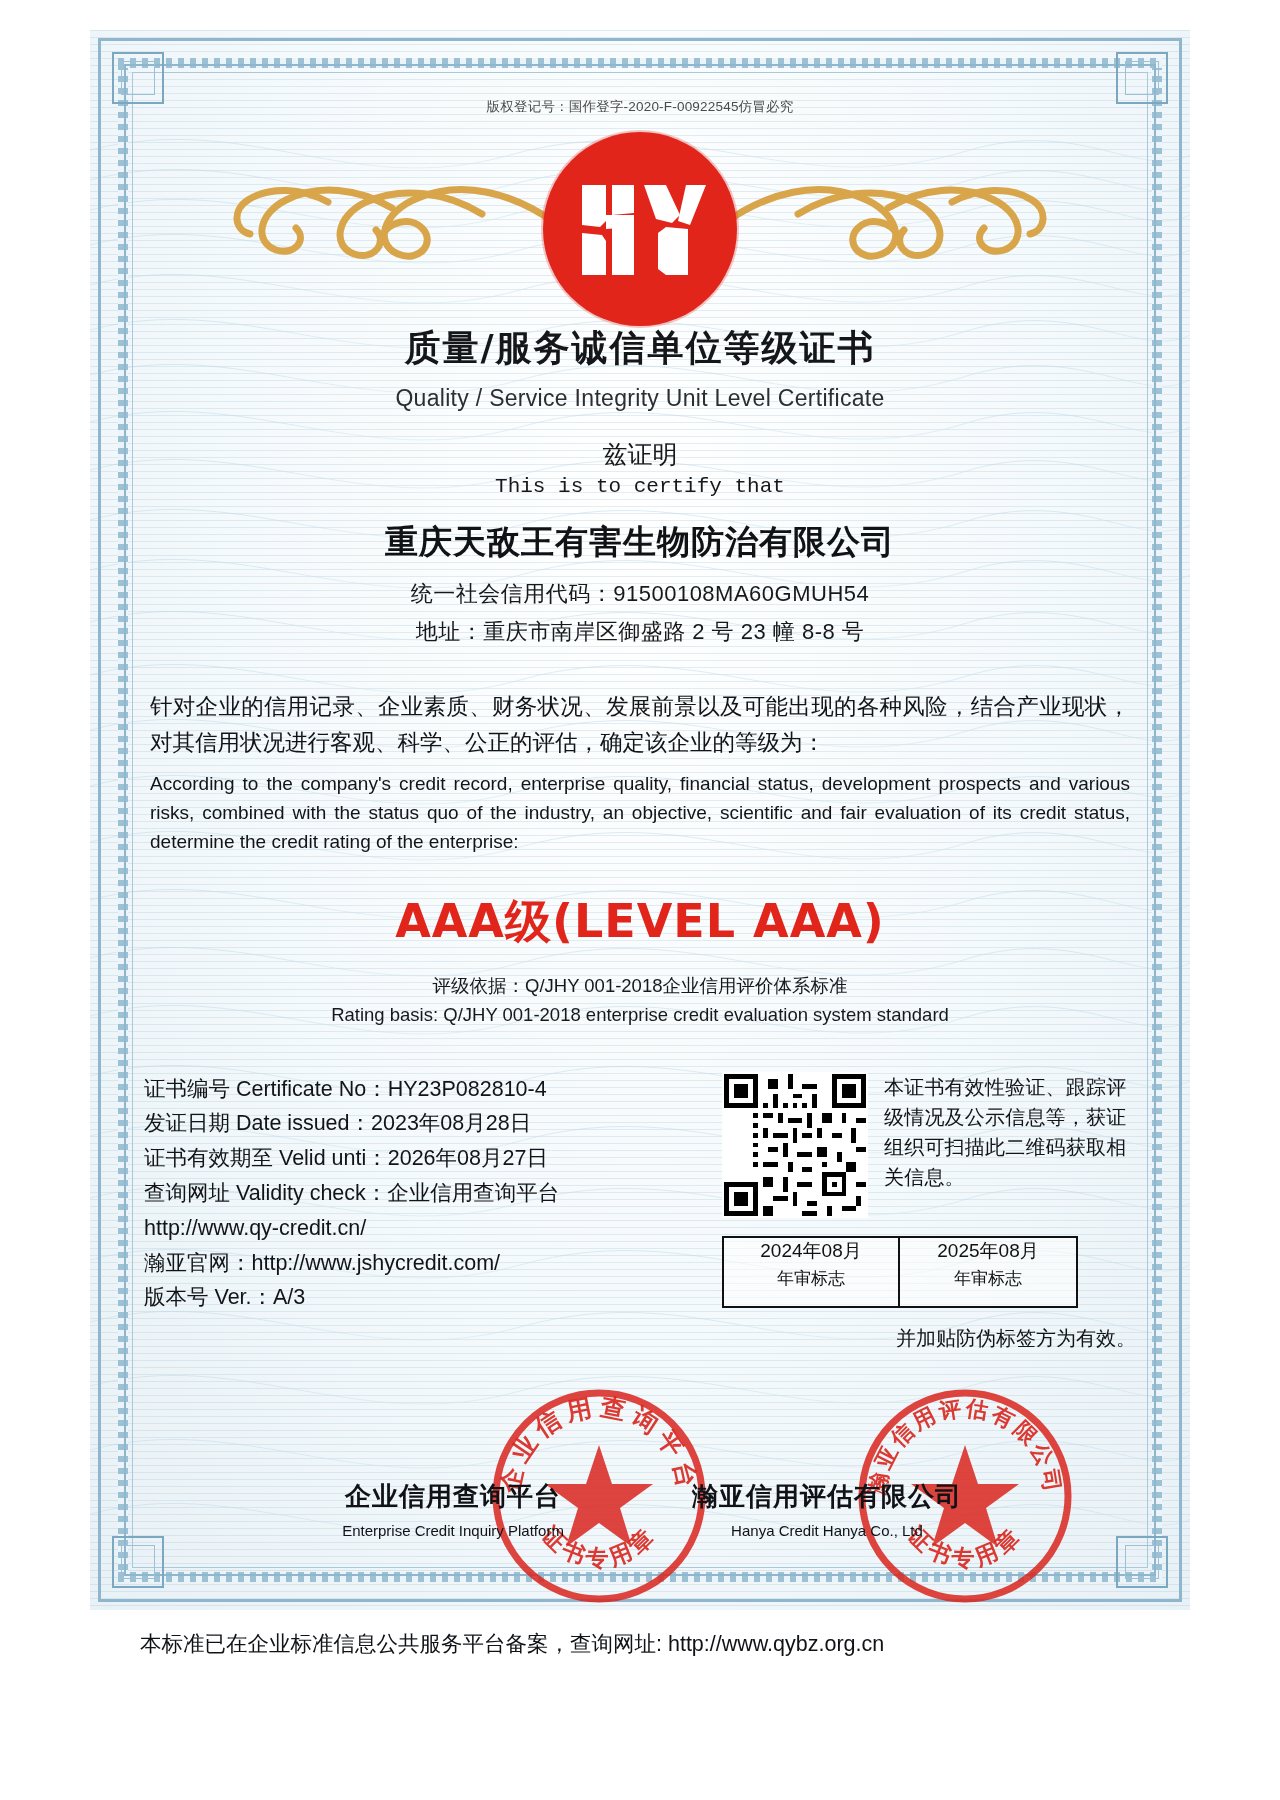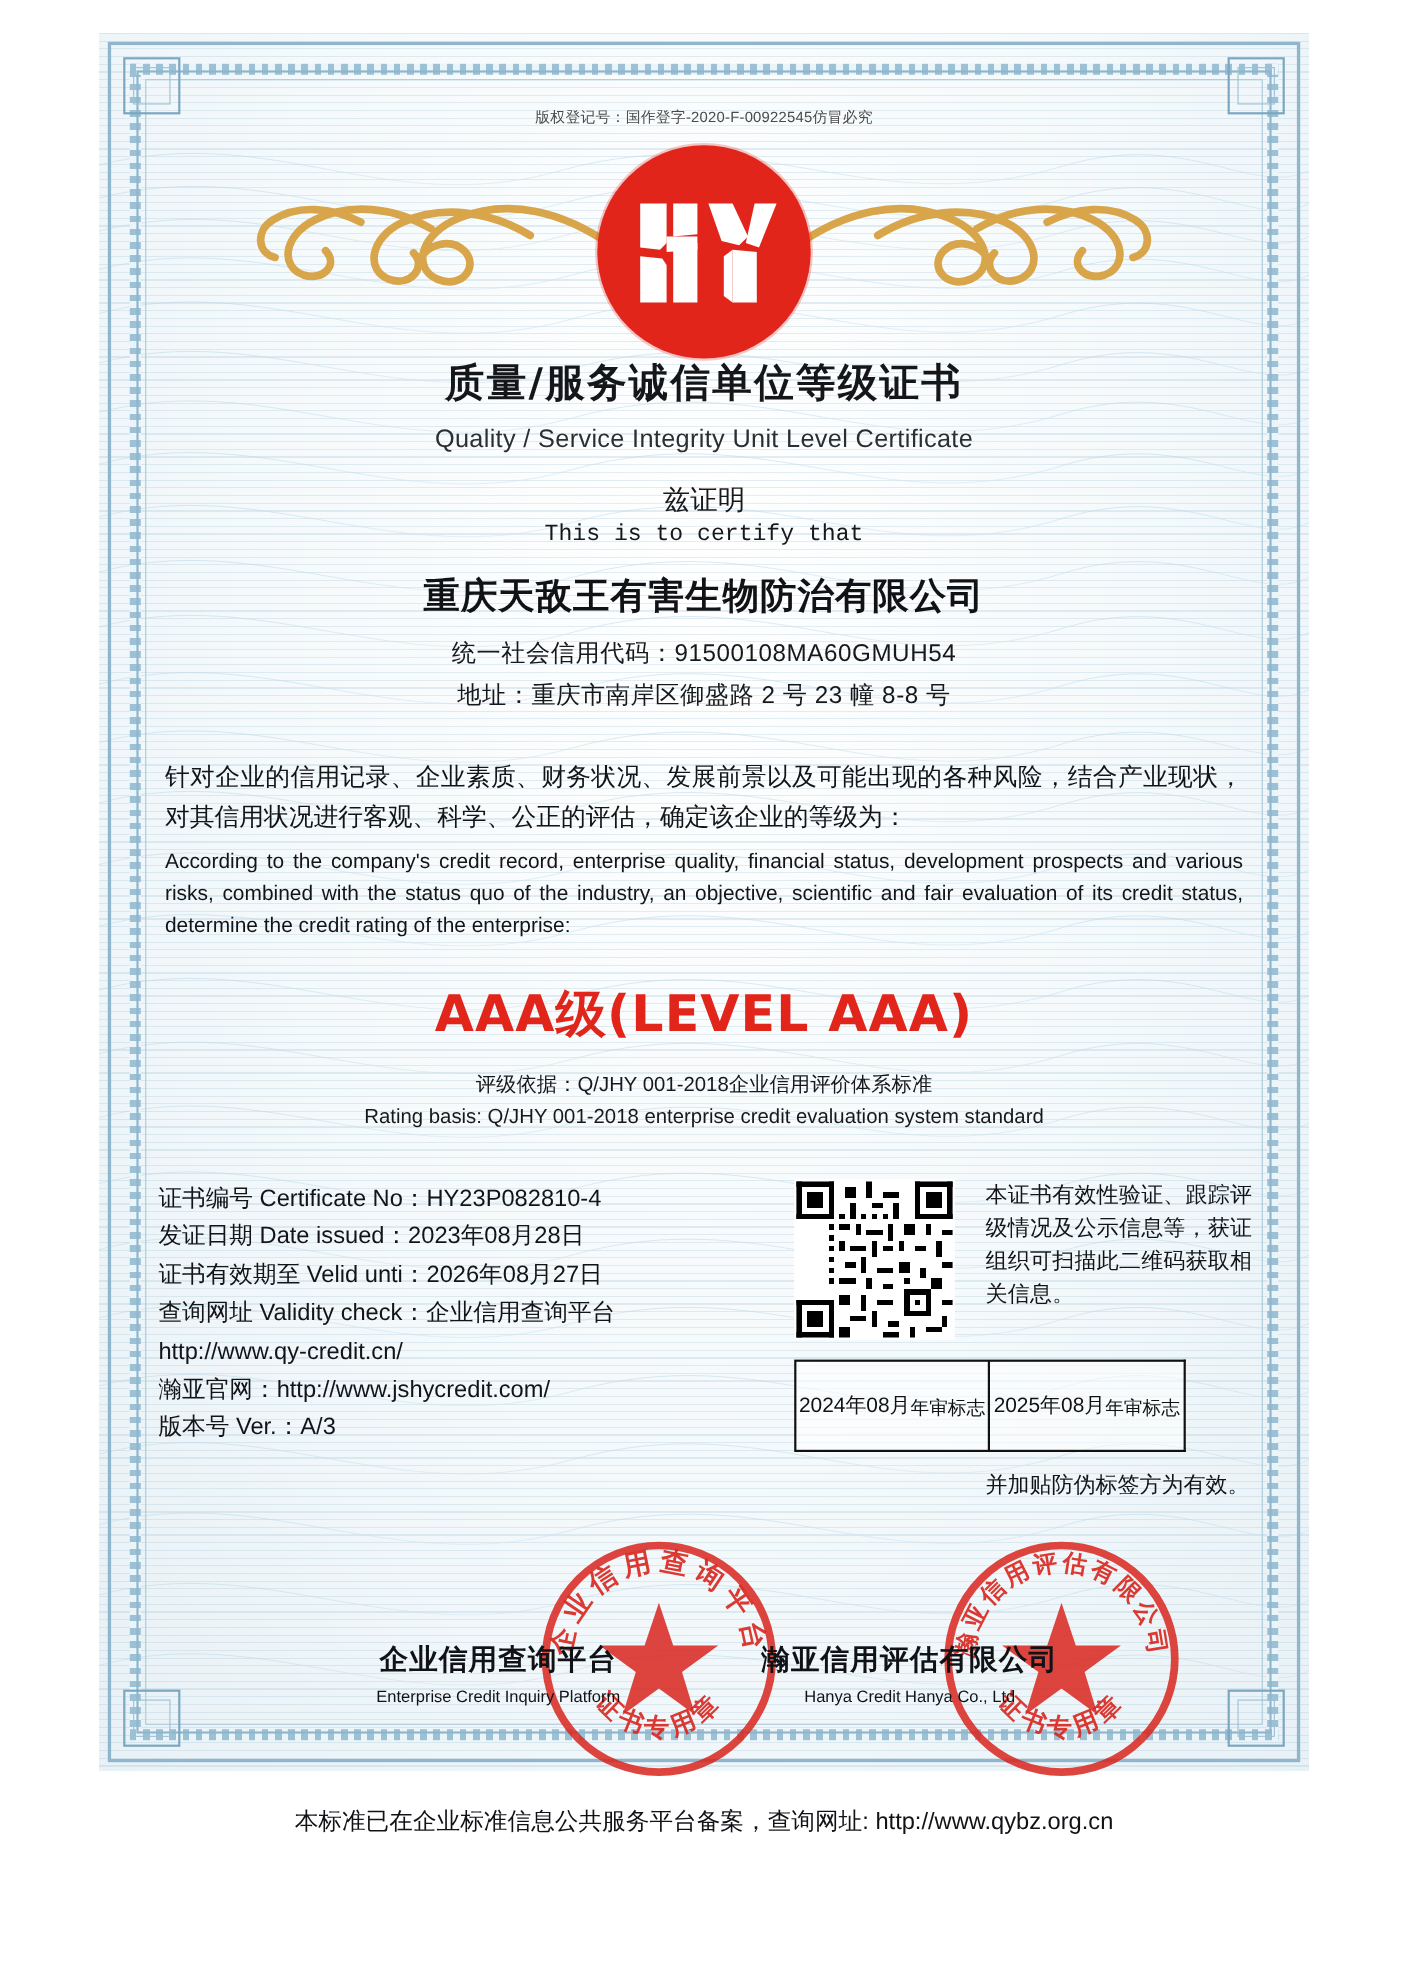--- a/index.html
+++ b/index.html
@@ -240,21 +240,21 @@
     white-space: nowrap;
   }
 
   .details-right {
     flex: 1;
     display: flex;
     flex-direction: column;
   }
   .qr-row {
     display: flex;
-    gap: 28px;
+    gap: 16px;
   }
   .qr-code {
     width: 146px;
     height: 146px;
     flex: 0 0 146px;
     background: #ffffff;
     padding: 2px;
     box-sizing: border-box;
   }
   .qr-note {
@@ -263,26 +263,26 @@
     color: #121418;
     letter-spacing: 0.2px;
   }
   .stamp-boxes {
     display: flex;
     gap: 0;
     margin-top: 18px;
   }
   .stamp-box {
     width: 178px;
-    height: 84px;
+    height: 72px;
     border: 2px solid #111;
     display: flex;
-    flex-direction: row;
+    flex-direction: column;
     align-items: center;
-    justify-content: center;
+    justify-content: flex-start;
     box-sizing: border-box;
     background: rgba(255,255,255,0.55);
   }
   .stamp-box + .stamp-box { border-left: none; }
   .stamp-box .y { font-size: 19px; color: #111; }
   .stamp-box .t { font-size: 17px; color: #111; margin-top: 3px; }
   .annual-note {
     margin-top: 16px;
     font-size: 20px;
     line-height: 1.45;
@@ -326,21 +326,21 @@
     letter-spacing: 1px;
   }
   .org .en {
     font-size: 15px;
     color: #101216;
     margin-top: 8px;
   }
 
   
   .footer-note {
-    text-align: center;
+    text-align: left;
     font-size: 21.5px;
     color: #101216;
     margin-top: 6px;
   }
 </style>
 </head>
 <body>
 
 <div id="certificate">
 

